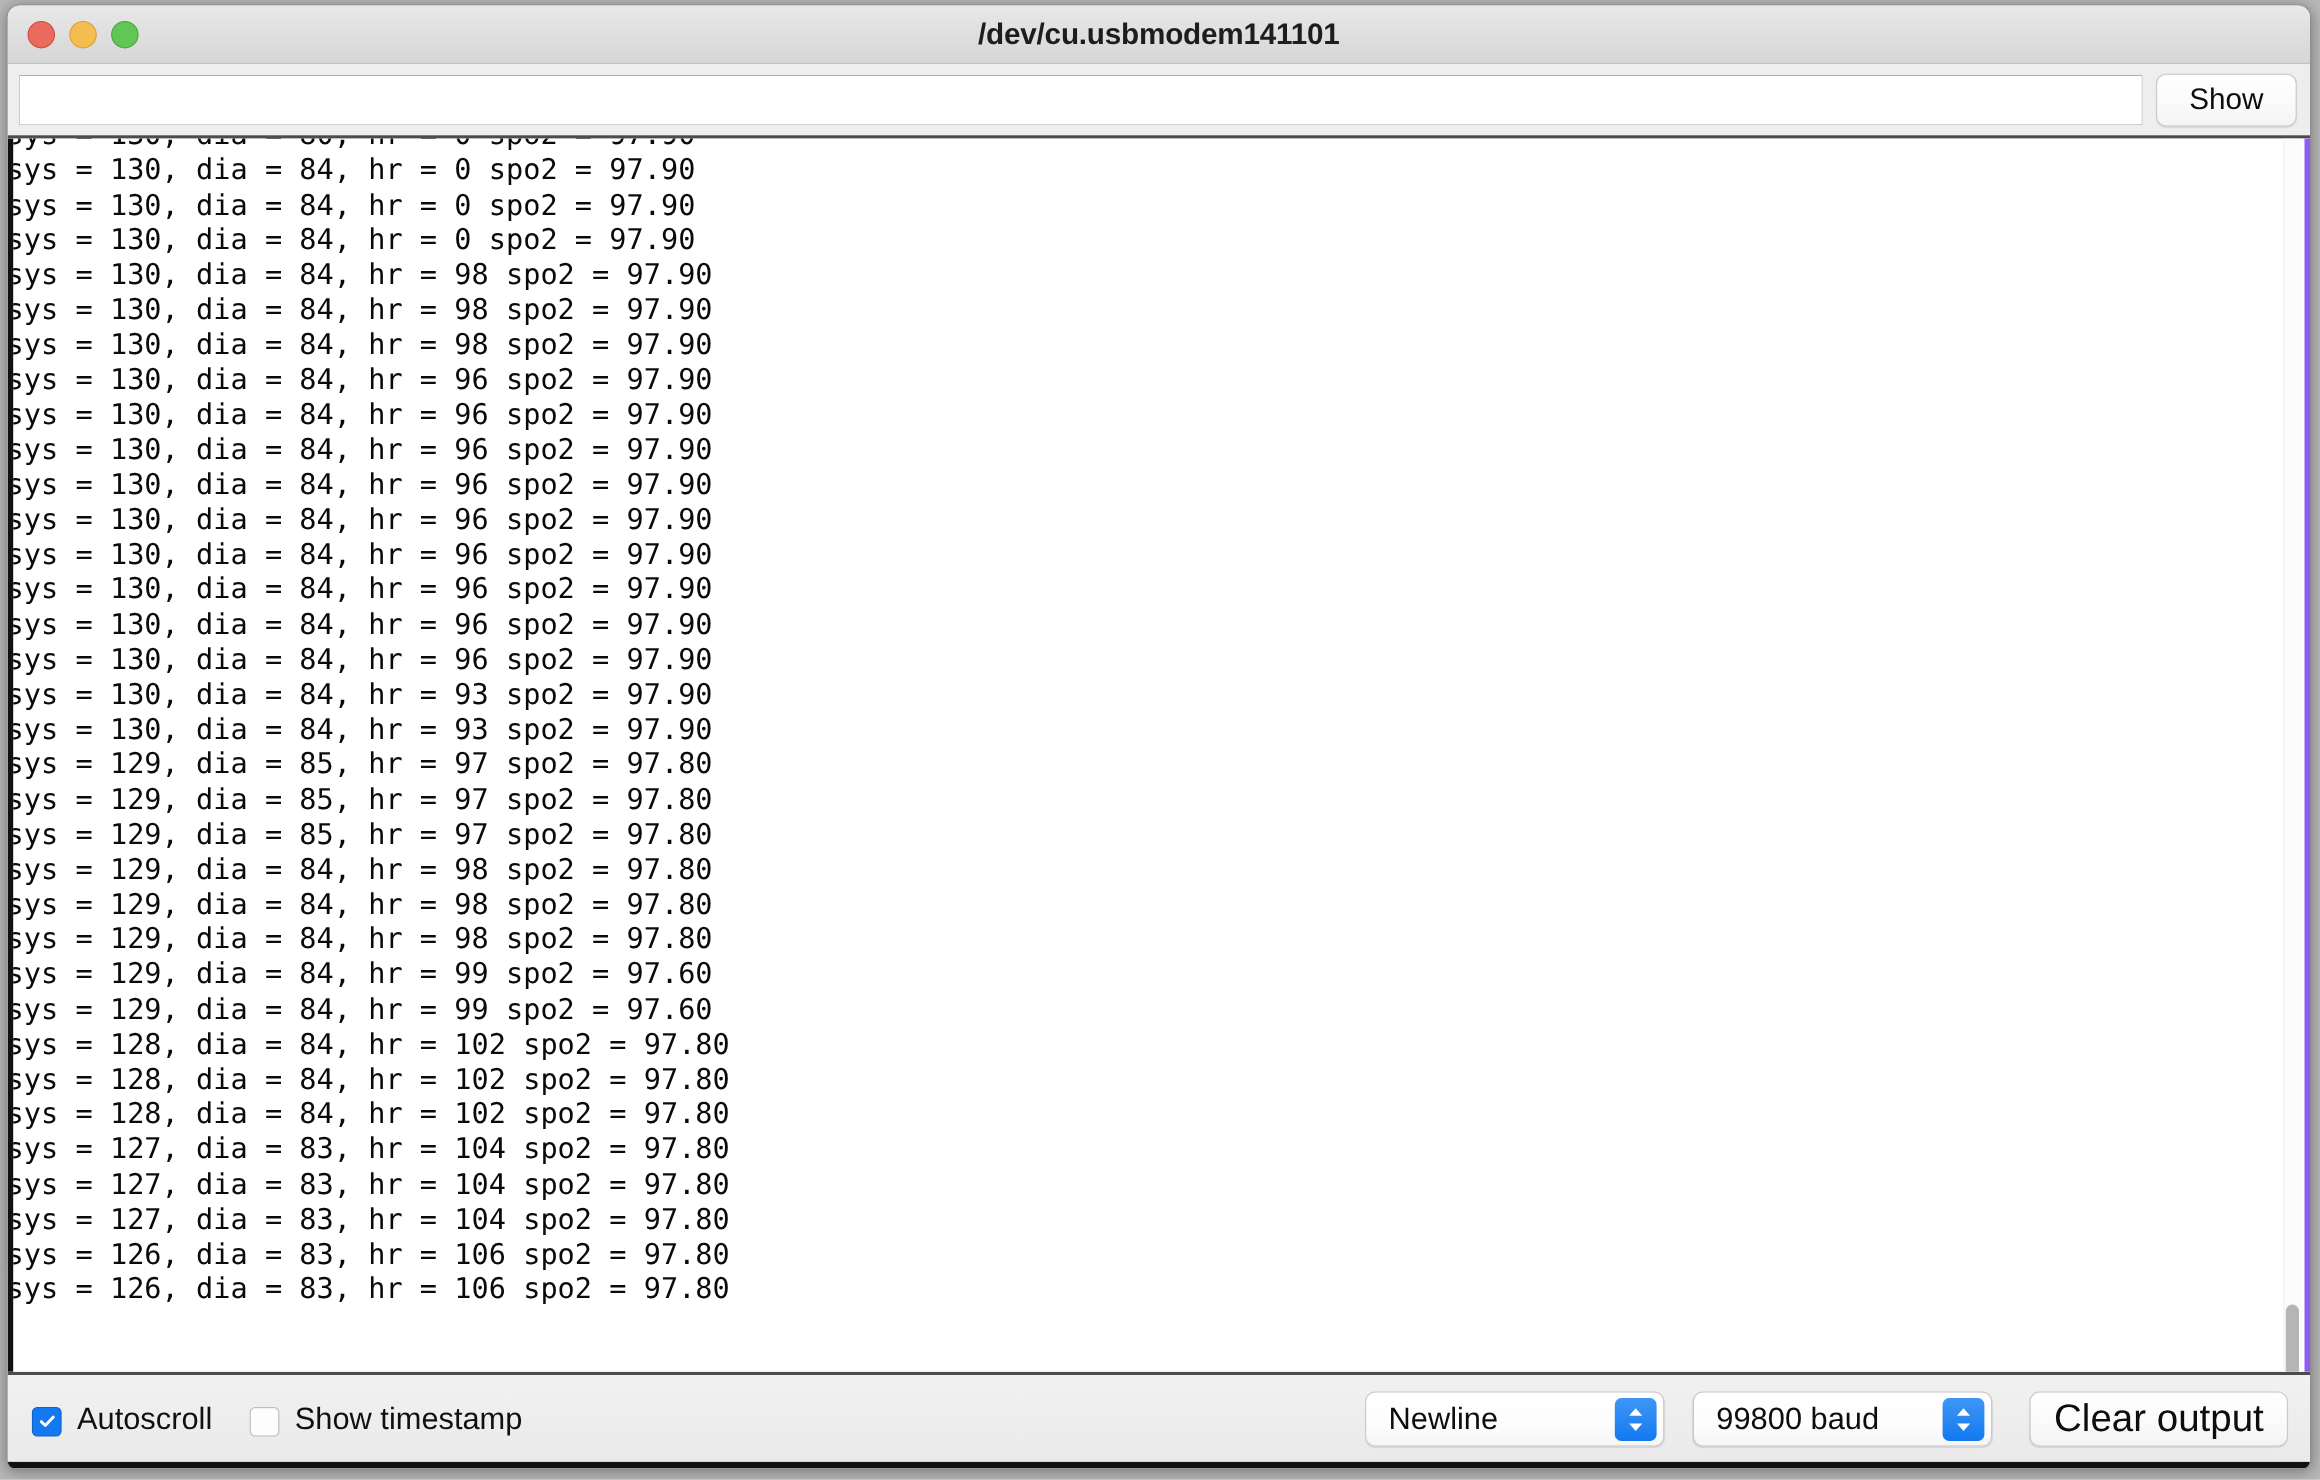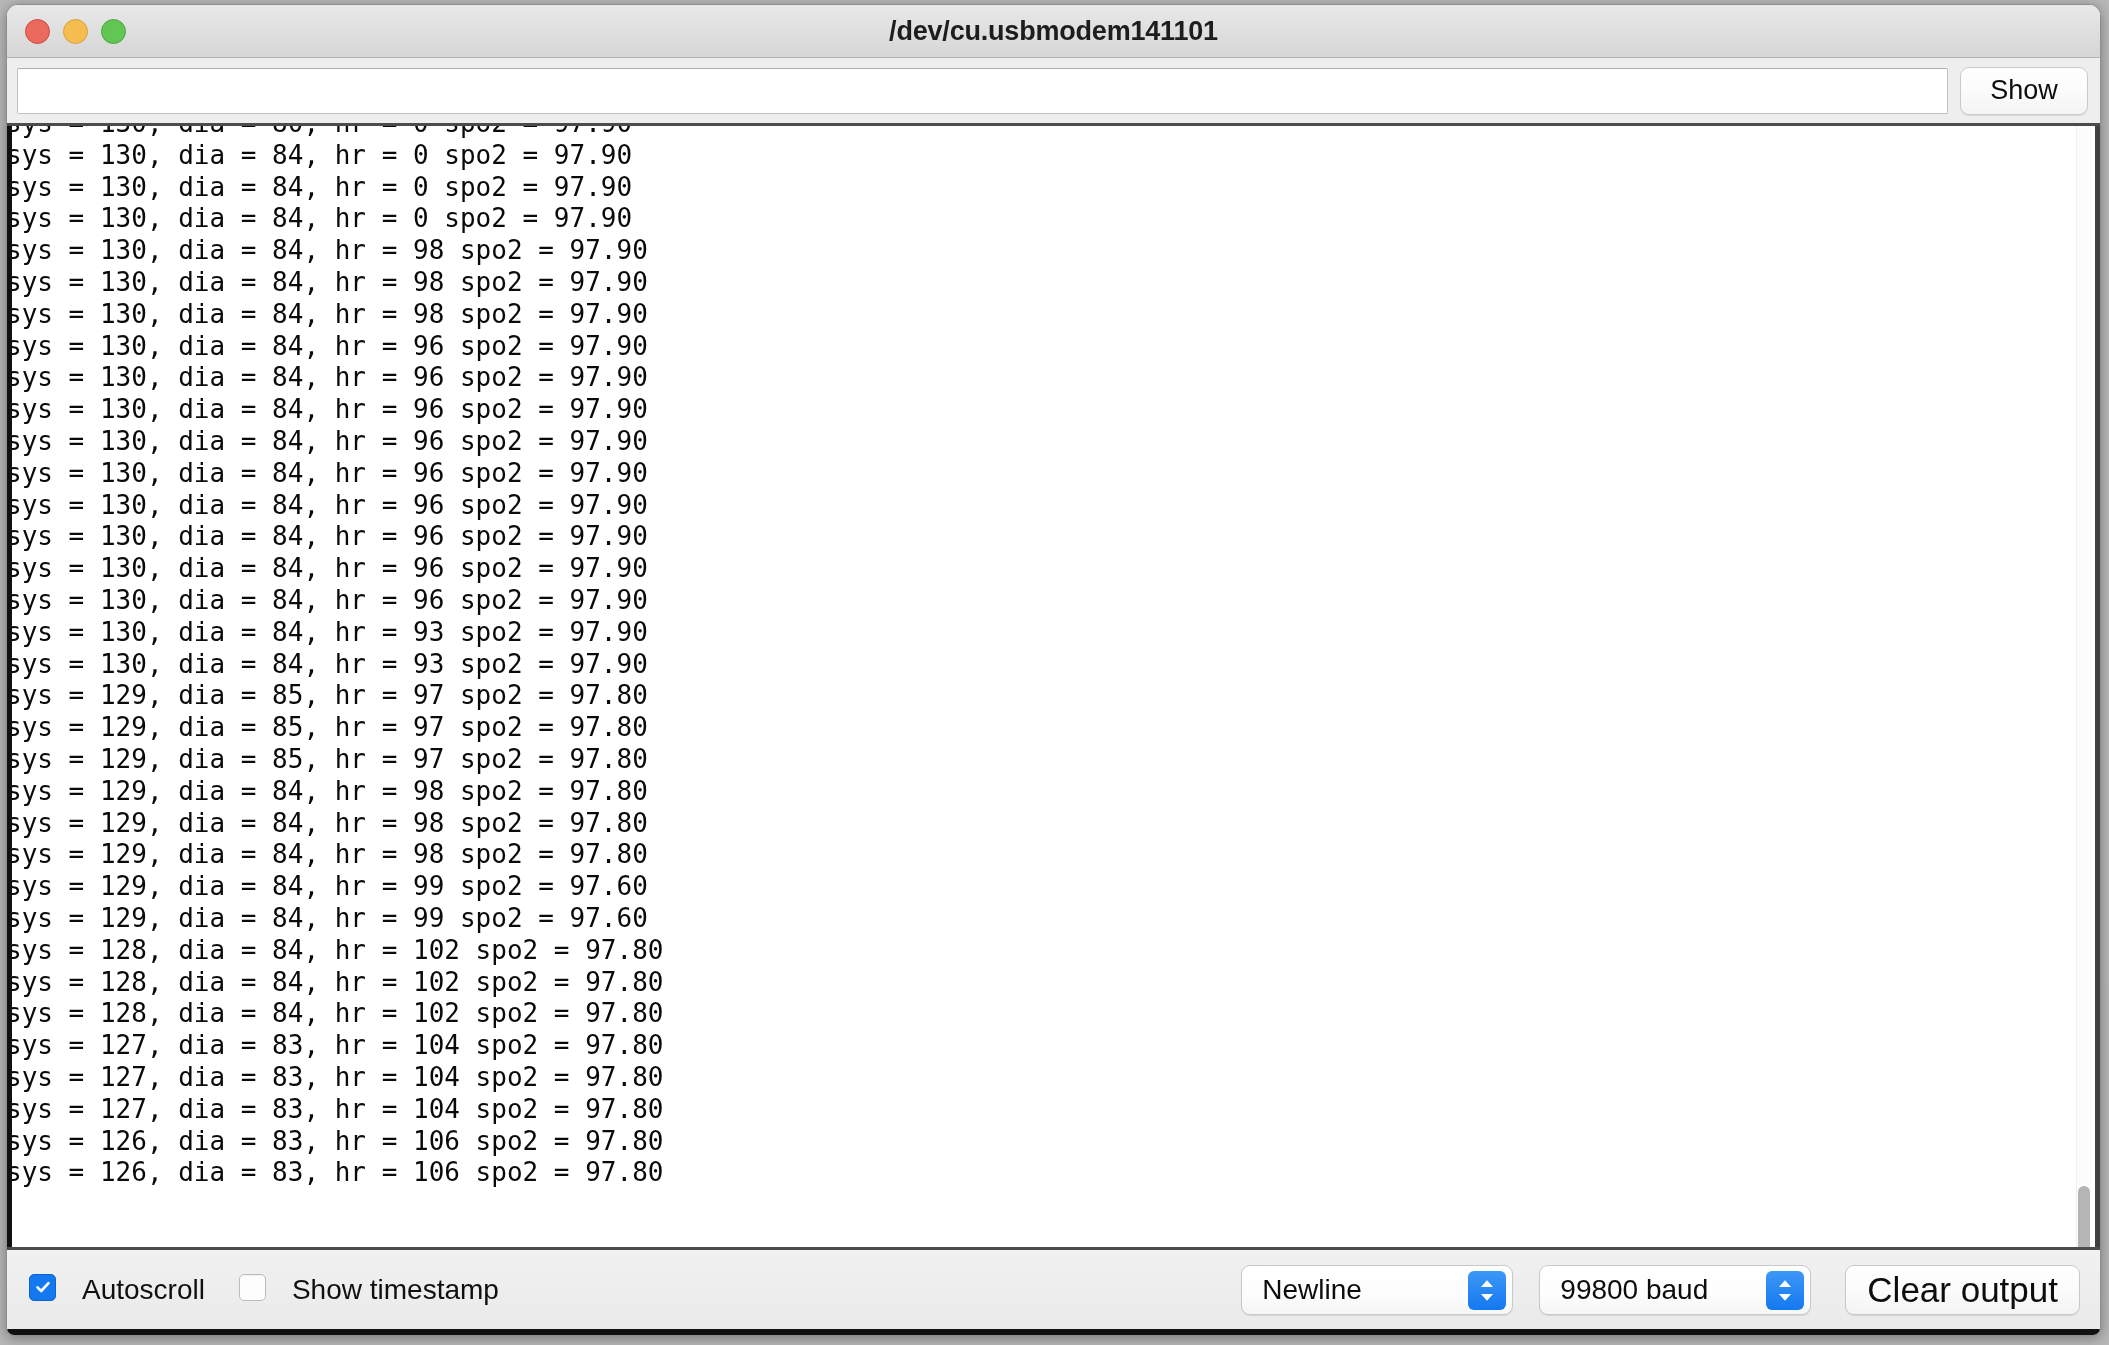--- a/index.html
+++ b/index.html
@@ -117,21 +117,21 @@
     padding: 0 22px;
   }
 
   
   .console-wrap {
     flex: 1 1 auto;
     position: relative;
     background: #ffffff;
     overflow: hidden;
     border-left: 5px solid #111;
-    border-right: 5px solid #404040;
+    border-right: 5px solid #8b5cf6;
     box-sizing: border-box;
   }
   .console {
     position: absolute;
     left: -6px;
     top: -18px;
     right: 0;
     bottom: 0;
     font-family: "DejaVu Sans Mono", monospace;
     font-size: 26px;
@@ -169,22 +169,22 @@
     background: linear-gradient(to bottom, #f2f1f1 0%, #ebeaea 100%);
     border-top: 3px solid #4c4c4c;
     border-bottom: 6px solid #111;
     display: flex;
     align-items: center;
     padding: 0 20px 0 22px;
     box-sizing: border-box;
   }
   .check-group {
     display: flex;
-    align-items: flex-start;
-    gap: 26px;
+    align-items: flex-end;
+    gap: 14px;
     margin-right: 34px;
   }
   .cbox {
     width: 27px;
     height: 27px;
     border-radius: 5px;
     box-sizing: border-box;
     display: flex;
     align-items: center;
     justify-content: center;

